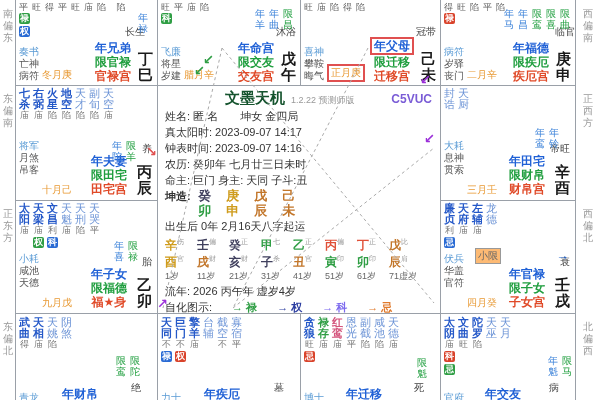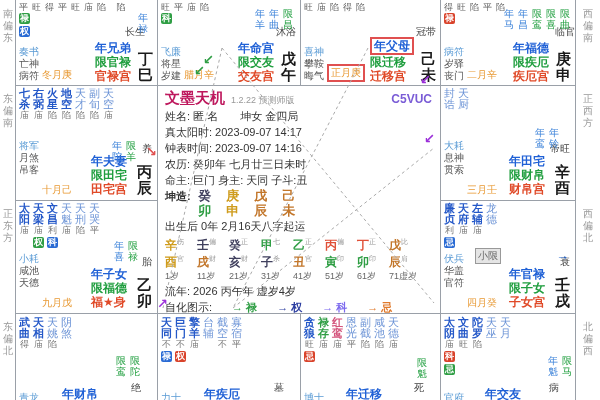--- a/index.html
+++ b/index.html
@@ -17,33 +17,33 @@
   .stars{position:absolute;display:flex;gap:1px;}
   .scol{display:flex;flex-direction:column;align-items:center;width:13px;}
   .scol .ch{font-size:11px;line-height:11px;font-weight:bold;}
   .scol.m .ch{color:#2458c8;} .scol.mi .ch{color:#6b93d6;font-weight:normal;}
   .scol.lucun .ch{color:#2f9e44;} .scol.hong .ch{color:#d4547c;}
   .scol .br{font-size:9px;line-height:10px;color:#777;font-weight:normal;}
   .gods{position:absolute;font-size:10px;line-height:12px;color:#555;white-space:nowrap;}
   .gods .g1{color:#5a9bd5;}
   .month{position:absolute;font-size:10px;color:#e89a35;white-space:nowrap;}
   .boxed{border:2px solid #e05050;padding:0 2px;}
-  .names{position:absolute;font-weight:bold;font-size:12px;line-height:14px;white-space:nowrap;}
+  .names{position:absolute;text-align:center;font-weight:bold;font-size:12px;line-height:14px;white-space:nowrap;}
   .nm-y{color:#2061d6;} .nm-l{color:#1f9e3e;} .nm-n{color:#e04a28;}
   .stage{position:absolute;font-size:10px;color:#444;}
   .stem{position:absolute;width:17px;font-size:15px;line-height:16px;font-weight:bold;color:#1a1a1a;text-align:center;}
   .flow{position:absolute;display:flex;gap:2px;}
   .fcol{width:12px;font-size:10px;line-height:11px;text-align:center;}
   .f-year{color:#3b82d9;} .f-limit{color:#1f9e3e;}
-  .xiaoxian{position:absolute;font-size:10px;color:#666;border:1px solid #999;padding:0 2px;background:#e5e5e5;}
+  .xiaoxian{position:absolute;font-size:10px;color:#666;border:1px solid #999;padding:0 2px;background:#fdba74;}
   .arrow{position:absolute;font-weight:bold;font-size:13px;}
   
   #center{position:absolute;left:157px;top:85px;width:283px;height:228px;padding:4px 8px;box-sizing:border-box;}
   #center .trow{display:flex;align-items:baseline;gap:6px;}
-  #ctitle{font-size:15px;font-weight:bold;color:#be185d;}
+  #ctitle{font-size:15px;font-weight:bold;color:#14532d;margin-left:60px;}
   #cver{font-size:9px;color:#999;}
   #ccode{font-size:12px;font-weight:bold;color:#7a5cd6;margin-left:auto;}
   .cline{font-size:11px;line-height:16px;color:#333;white-space:nowrap;}
   #bazi-row{display:flex;align-items:flex-start;}
   .bz{width:28px;text-align:center;font-size:13px;font-weight:bold;line-height:15px;}
   .el-wood{color:#2f9e44;} .el-fire{color:#e05038;} .el-earth{color:#c2762a;}
   .el-metal{color:#cf9c1d;} .el-water{color:#40405e;}
   #dayun{display:flex;margin-top:1px;}
   .dy{width:32px;font-size:12px;font-weight:bold;line-height:13px;}
   .dy sup{font-size:7px;color:#999;font-weight:normal;}

